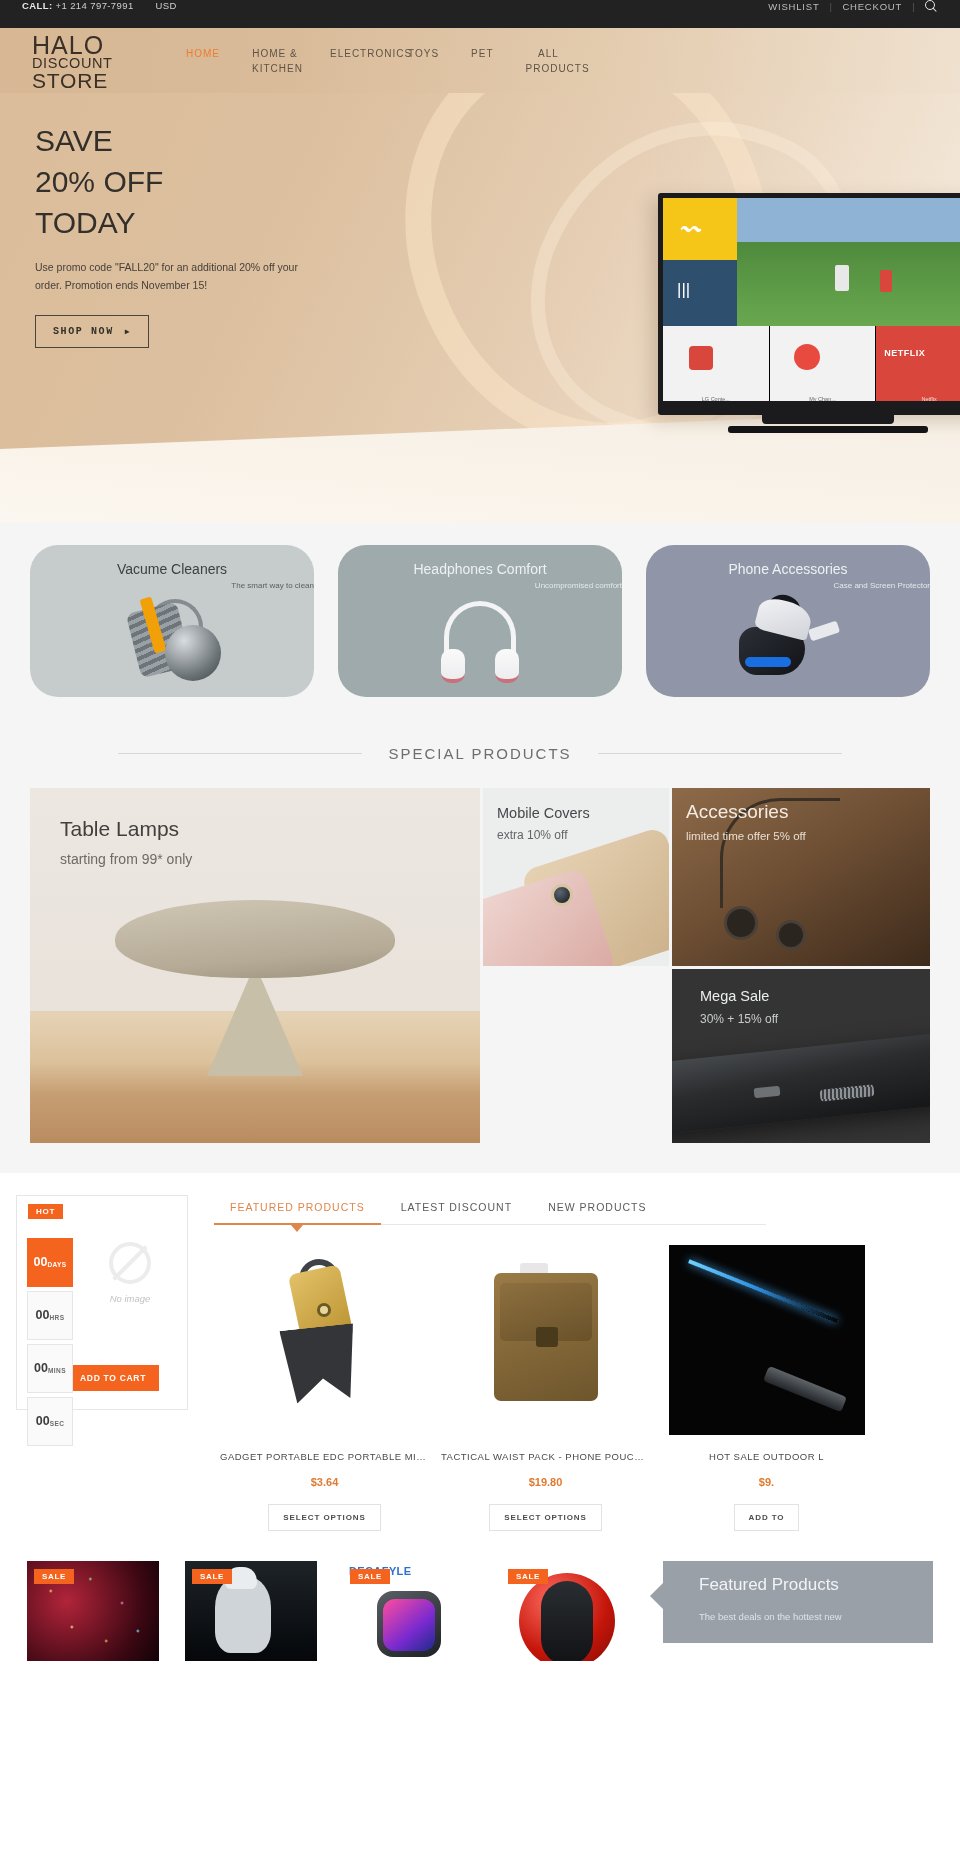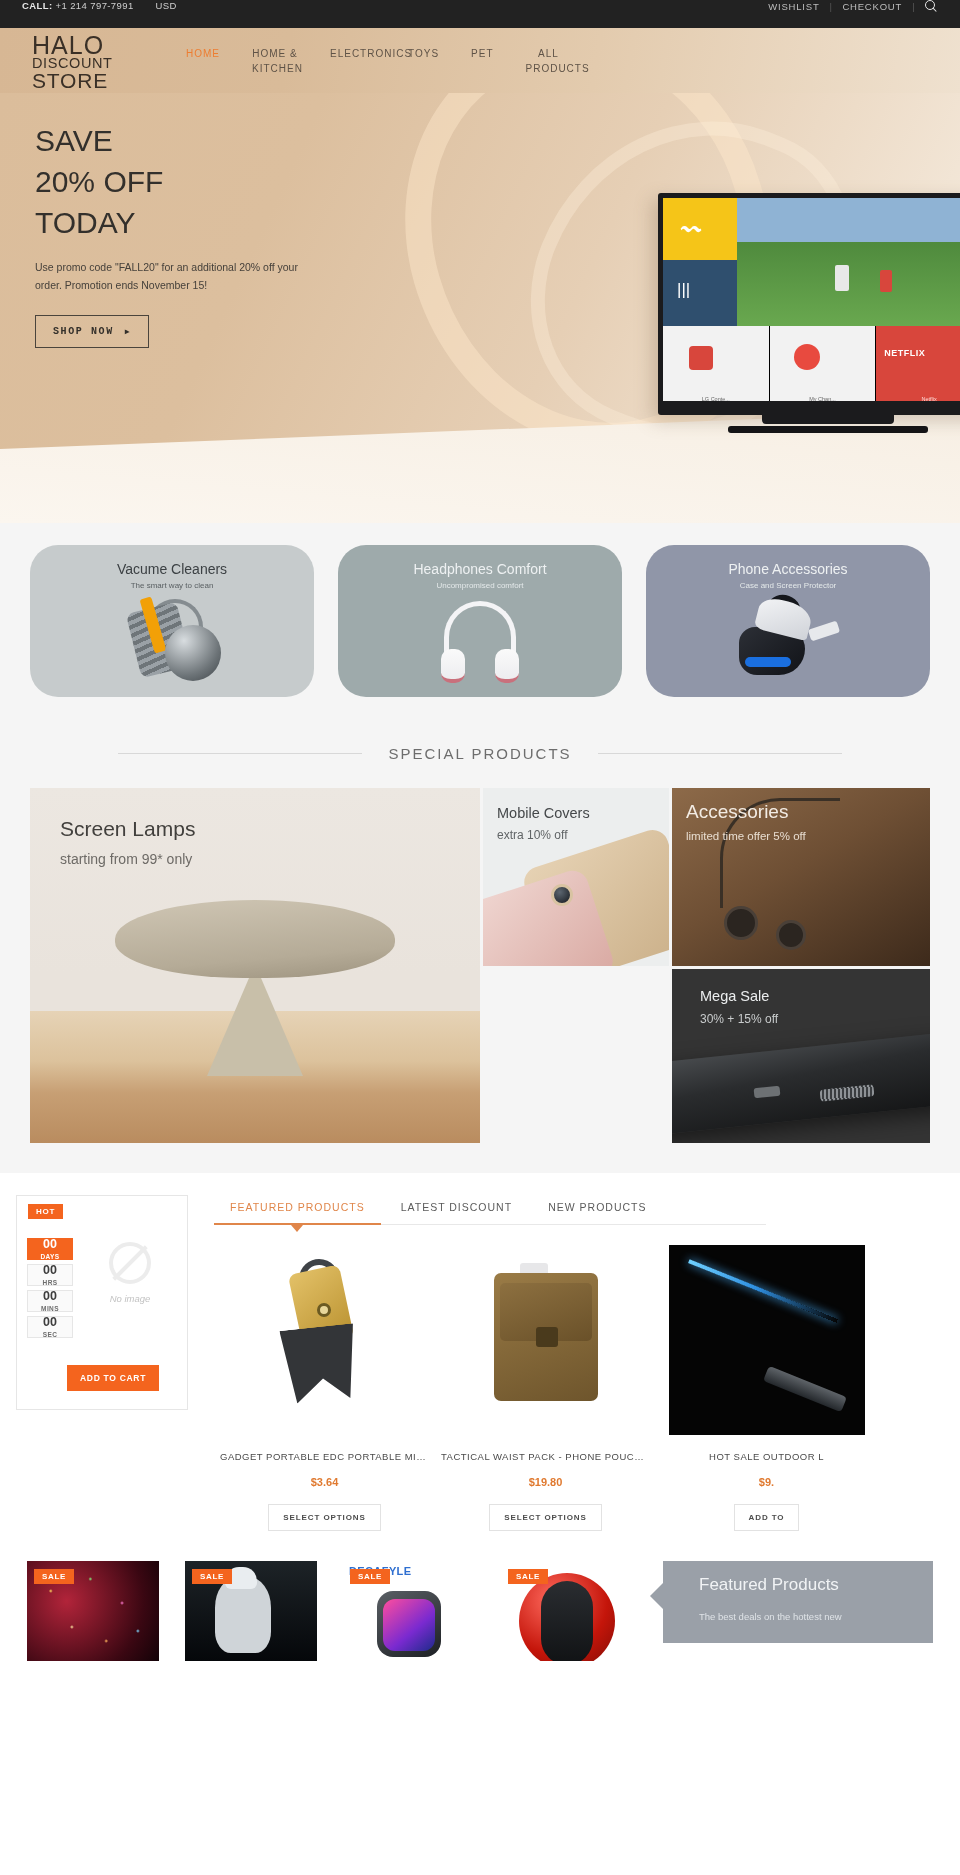--- a/index.html
+++ b/index.html
@@ -144,21 +144,21 @@
   .cat-band { background: #f5f5f5; padding: 22px 0 34px; }
   .cat-row { width: 900px; margin: 0 auto; display: flex; gap: 24px; }
   .cat-card {
     flex: 1; height: 152px; position: relative; padding-top: 16px; cursor: pointer; border-radius: 28px;
   }
   .cat-card.c-a { background: #c6cbcc; }
   .cat-card.c-b { background: #9eaaab; }
   .cat-card.c-c { background: #9096a8; }
   .cat-title { text-align: center; font-size: 14px; color: #3c4144; font-weight: normal; }
   .c-b .cat-title, .c-c .cat-title { color: #eef1f2; }
-  .cat-sub { text-align: center; font-size: 8px; color: #5a6063; margin-top: 4px; }
+  .cat-sub { text-align: right; font-size: 8px; color: #5a6063; margin-top: 4px; }
   .c-b .cat-sub, .c-c .cat-sub { color: #e4e9ea; }
   .cat-art { position: absolute; left: 0; right: 0; bottom: 6px; height: 92px; }
 
   .vac { position: absolute; left: 50%; transform: translateX(-50%); width: 110px; height: 88px; }
   .vac .ball {
     position: absolute; right: 6px; bottom: 6px; width: 56px; height: 56px; border-radius: 50%;
     background: radial-gradient(circle at 34% 28%, #d8dde0, #6d7478 64%, #3b4145);
   }
   .vac .body {
     position: absolute; left: 16px; bottom: 14px; width: 52px; height: 66px; border-radius: 8px;
@@ -304,22 +304,22 @@
   .deal-box {
     width: 172px; margin-left: 16px; border: 1px solid #e6e6e6; height: 215px;
     position: relative; background: #fff; flex: none;
   }
   .hot-badge {
     position: absolute; left: 11px; top: 8px; background: #f4641e; color: #fff;
     font-size: 8px; font-weight: bold; letter-spacing: .8px; padding: 3px 8px; z-index: 4;
   }
   .cd-col { position: absolute; left: 10px; top: 42px; width: 46px; z-index: 4; }
   .cd-unit {
-    width: 46px; height: 22px; border: 1px solid #e6e6e6; background: #fafafa;
-    display: flex; flex-direction: column; align-items: center; justify-content: center;
+    width: 46px; height: 49px; border: 1px solid #e6e6e6; background: #fafafa;
+    display: flex; flex-direction: row; align-items: center; justify-content: center;
     margin-bottom: 4px;
   }
   .cd-unit.hot { background: #f4641e; border-color: #f4641e; }
   .cd-num { font-size: 12.5px; color: #3d3d3d; font-weight: bold; line-height: 1; }
   .cd-lab { font-size: 6.5px; color: #6d6d6d; font-weight: bold; margin-top: 3px; letter-spacing: .4px; }
   .cd-unit.hot .cd-num, .cd-unit.hot .cd-lab { color: #fff; }
   .noimg { position: absolute; left: 62px; top: 42px; right: 6px; text-align: center; }
   .noimg-ico {
     width: 42px; height: 42px; border-radius: 50%; border: 4px solid #ececec; margin: 4px auto 0;
     position: relative;
@@ -600,21 +600,21 @@
 </div>
 
 <div class="sp-wrap">
   <div class="sp-grid">
 
     <div class="sp-left">
       <div class="lamp-floor"></div>
       <div class="lamp-cone"></div>
       <div class="lamp-shade"></div>
       <div class="tile-copy">
-        <div class="tile-h">Screen Lamps</div>
+        <div class="tile-h">Table Lamps</div>
         <div class="tile-s">starting from 99* only</div>
       </div>
     </div>
 
     <div class="sp-mid">
       <div class="sp-mid-top">
         <div class="ph-gold"></div>
         <div class="ph-rose"></div>
         <div class="ph-lens"></div>
       </div>

